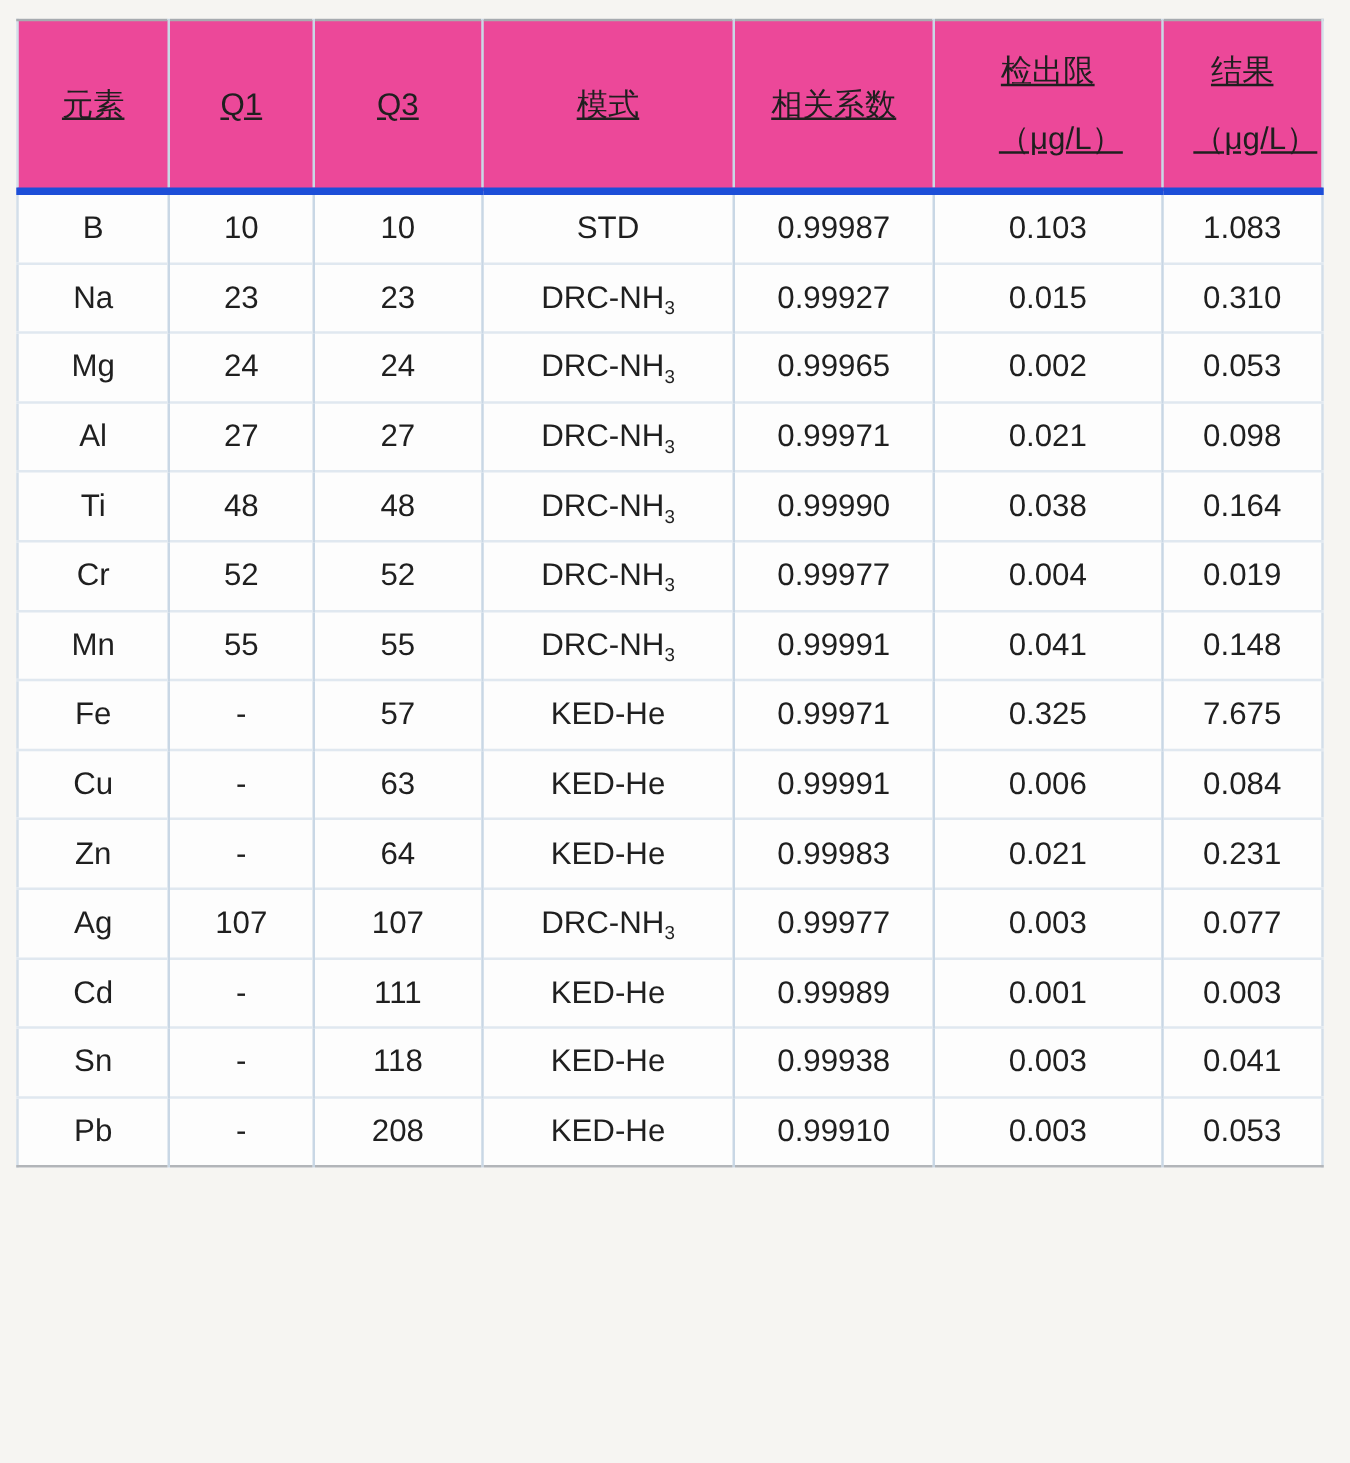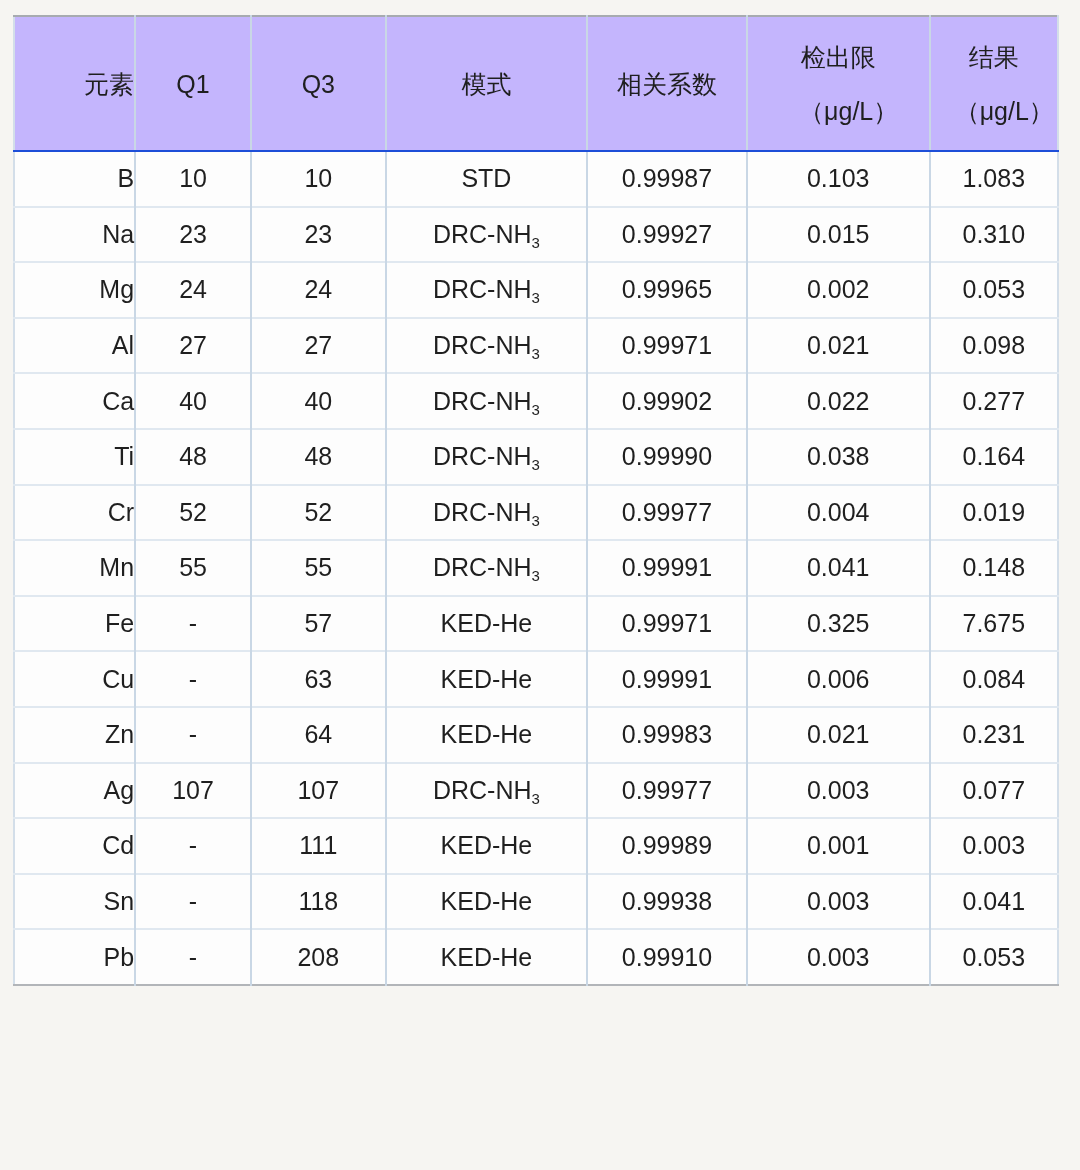--- a/index.html
+++ b/index.html
@@ -35,25 +35,26 @@
   col.c6 { width: 17.5%; }
   col.c7 { width: 12.3%; }
   th, td {
     text-align: center;
     vertical-align: middle;
     font-size: 25px;
     font-weight: 400;
     padding: 0;
     border-left: 2px solid #c9d7e5;
   }
-  th:first-child, td:first-child { border-left: none; text-align: right; }
+  th:first-child, td:first-child { border-left: none; }
   thead th {
     height: 133px;
-    border-bottom: 2px solid #1d4ed8;
-    background: #c4b5fd;
+    border-bottom: 6px solid #1d4ed8;
+    background: #ec4899;
+    text-decoration: underline;
   }
   thead th .hline { line-height: 1.2; }
   thead th .unit { margin-top: 24px; line-height: 1.2; padding-left: 21px; }
   tbody td {
     height: 53.6px;
     background: #fdfdfd;
   }
   tbody tr + tr td { border-top: 2px solid #e0e8f0; }
   sub {
     font-size: 15px;
@@ -133,29 +134,20 @@
         <tr>
           <td>Al</td>
           <td>27</td>
           <td>27</td>
           <td>DRC-NH<sub>3</sub></td>
           <td>0.99971</td>
           <td>0.021</td>
           <td>0.098</td>
         </tr>
         <tr>
-          <td>Ca</td>
-          <td>40</td>
-          <td>40</td>
-          <td>DRC-NH<sub>3</sub></td>
-          <td>0.99902</td>
-          <td>0.022</td>
-          <td>0.277</td>
-        </tr>
-        <tr>
           <td>Ti</td>
           <td>48</td>
           <td>48</td>
           <td>DRC-NH<sub>3</sub></td>
           <td>0.99990</td>
           <td>0.038</td>
           <td>0.164</td>
         </tr>
         <tr>
           <td>Cr</td>

